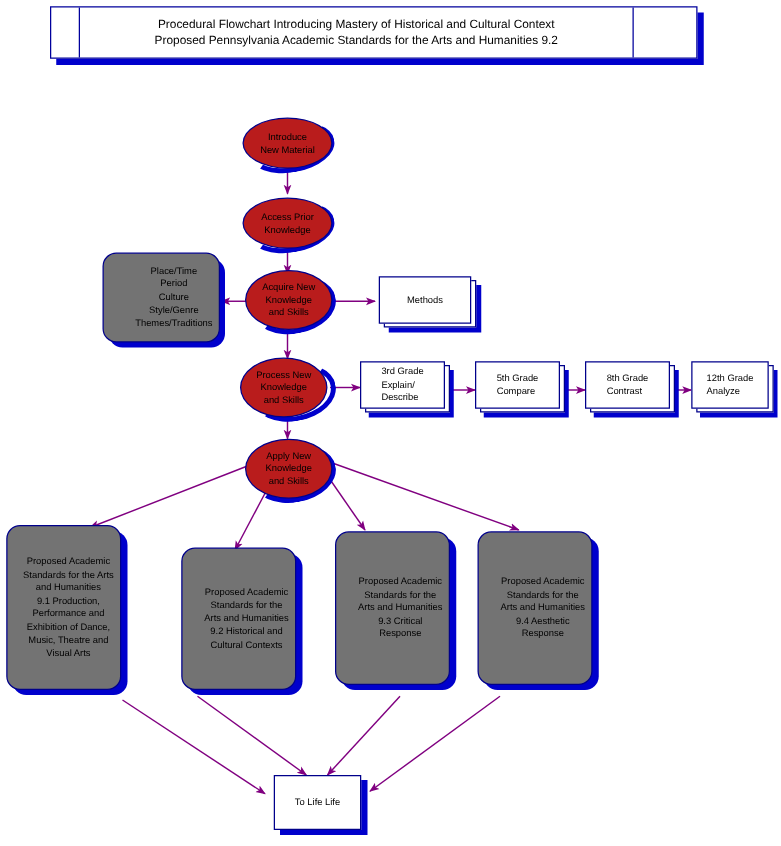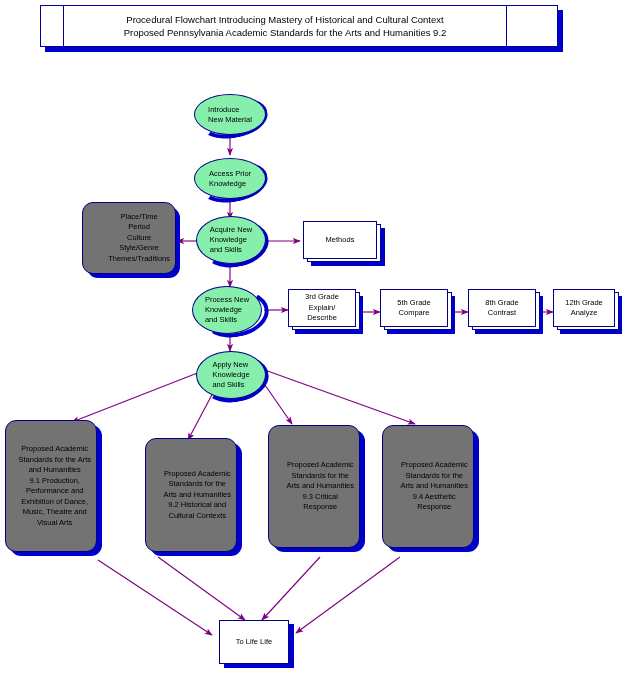--- a/index.html
+++ b/index.html
@@ -68,25 +68,25 @@
     line-height: 13px;
     white-space: nowrap;
   }
 
   
   .ellipse {
     position: absolute;
     box-sizing: border-box;
     border: 1.2px solid #00008b;
     border-radius: 50%;
-    background: #86efac;
+    background: #b91c1c;
     display: flex;
     align-items: center;
     justify-content: center;
-    text-align: left;
+    text-align: center;
     z-index: 3;
   }
   .ellipse .etext {
     font-size: 7.5px;
     line-height: 10px;
     color: #000000;
     padding: 0 4px;
   }
   .ellipse-shadow {
     position: absolute;
@@ -127,21 +127,20 @@
 
   
   .prect {
     position: absolute;
     box-sizing: border-box;
     border: 1.3px solid #00008b;
     background: #ffffff;
     display: flex;
     align-items: center;
     justify-content: center;
-    text-align: center;
     z-index: 3;
   }
   .prect .btext {
     font-size: 7.5px;
     line-height: 10.5px;
     color: #000000;
     padding: 0 3px;
   }
   .prect-shadow {
     position: absolute;

